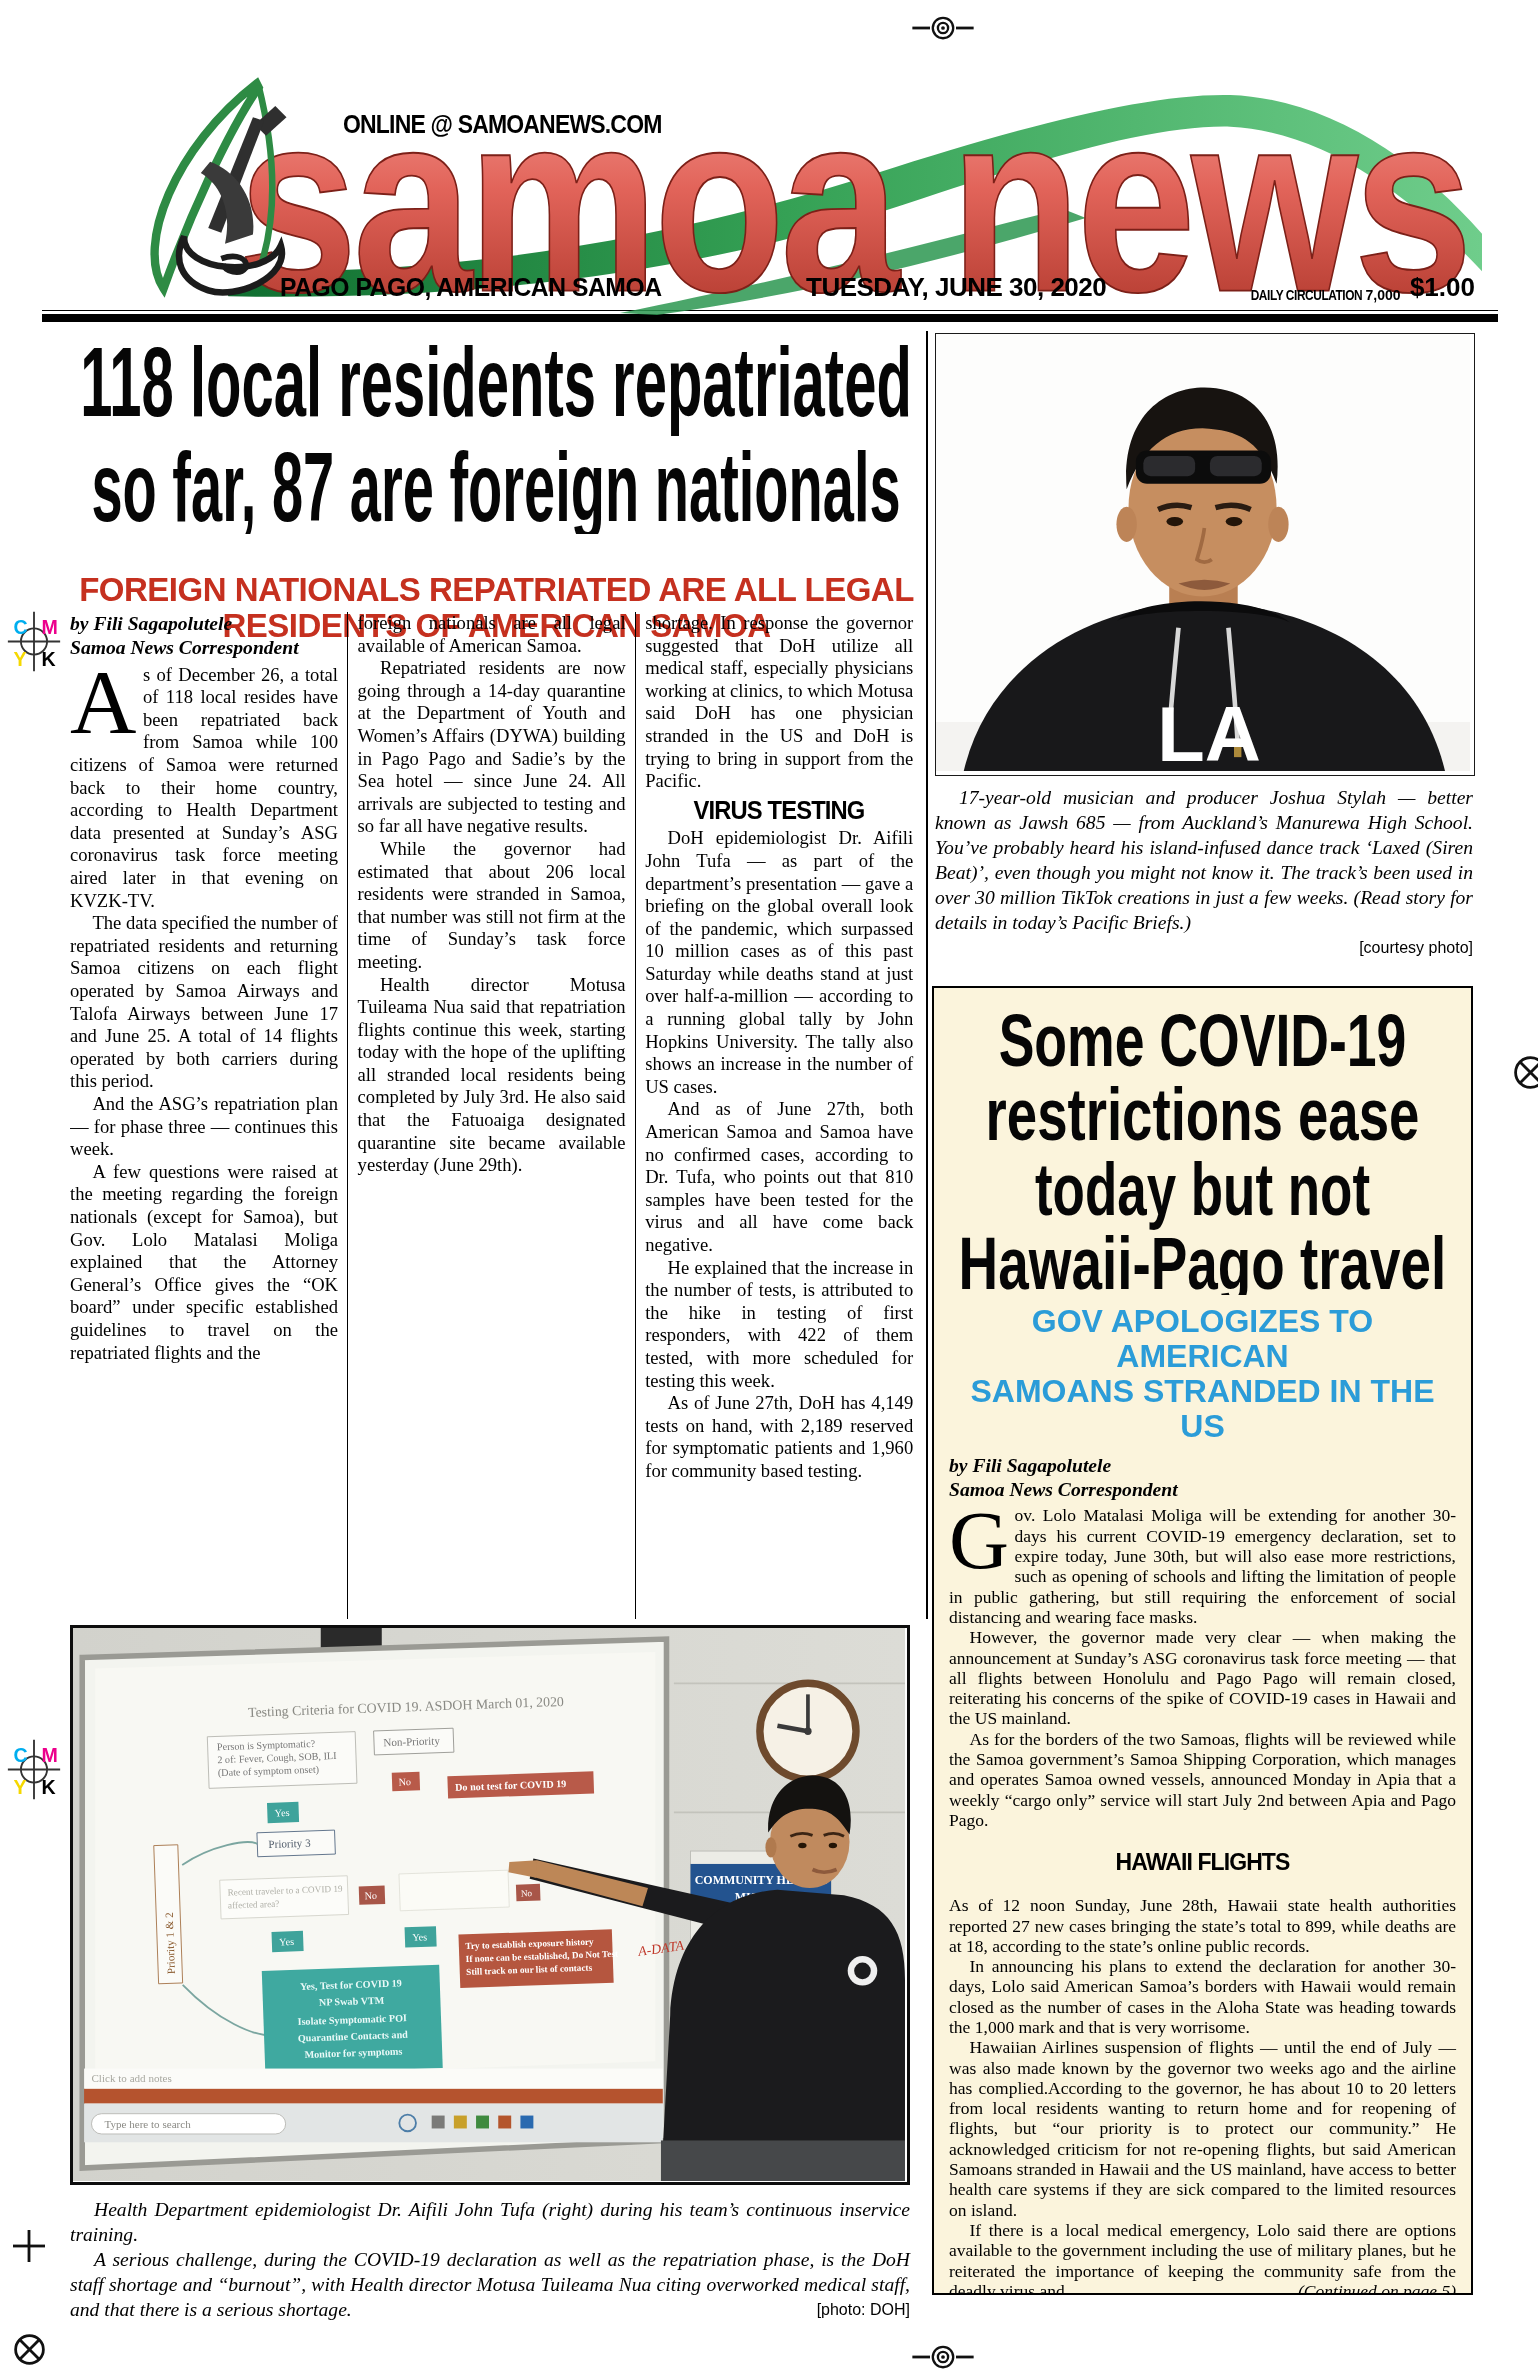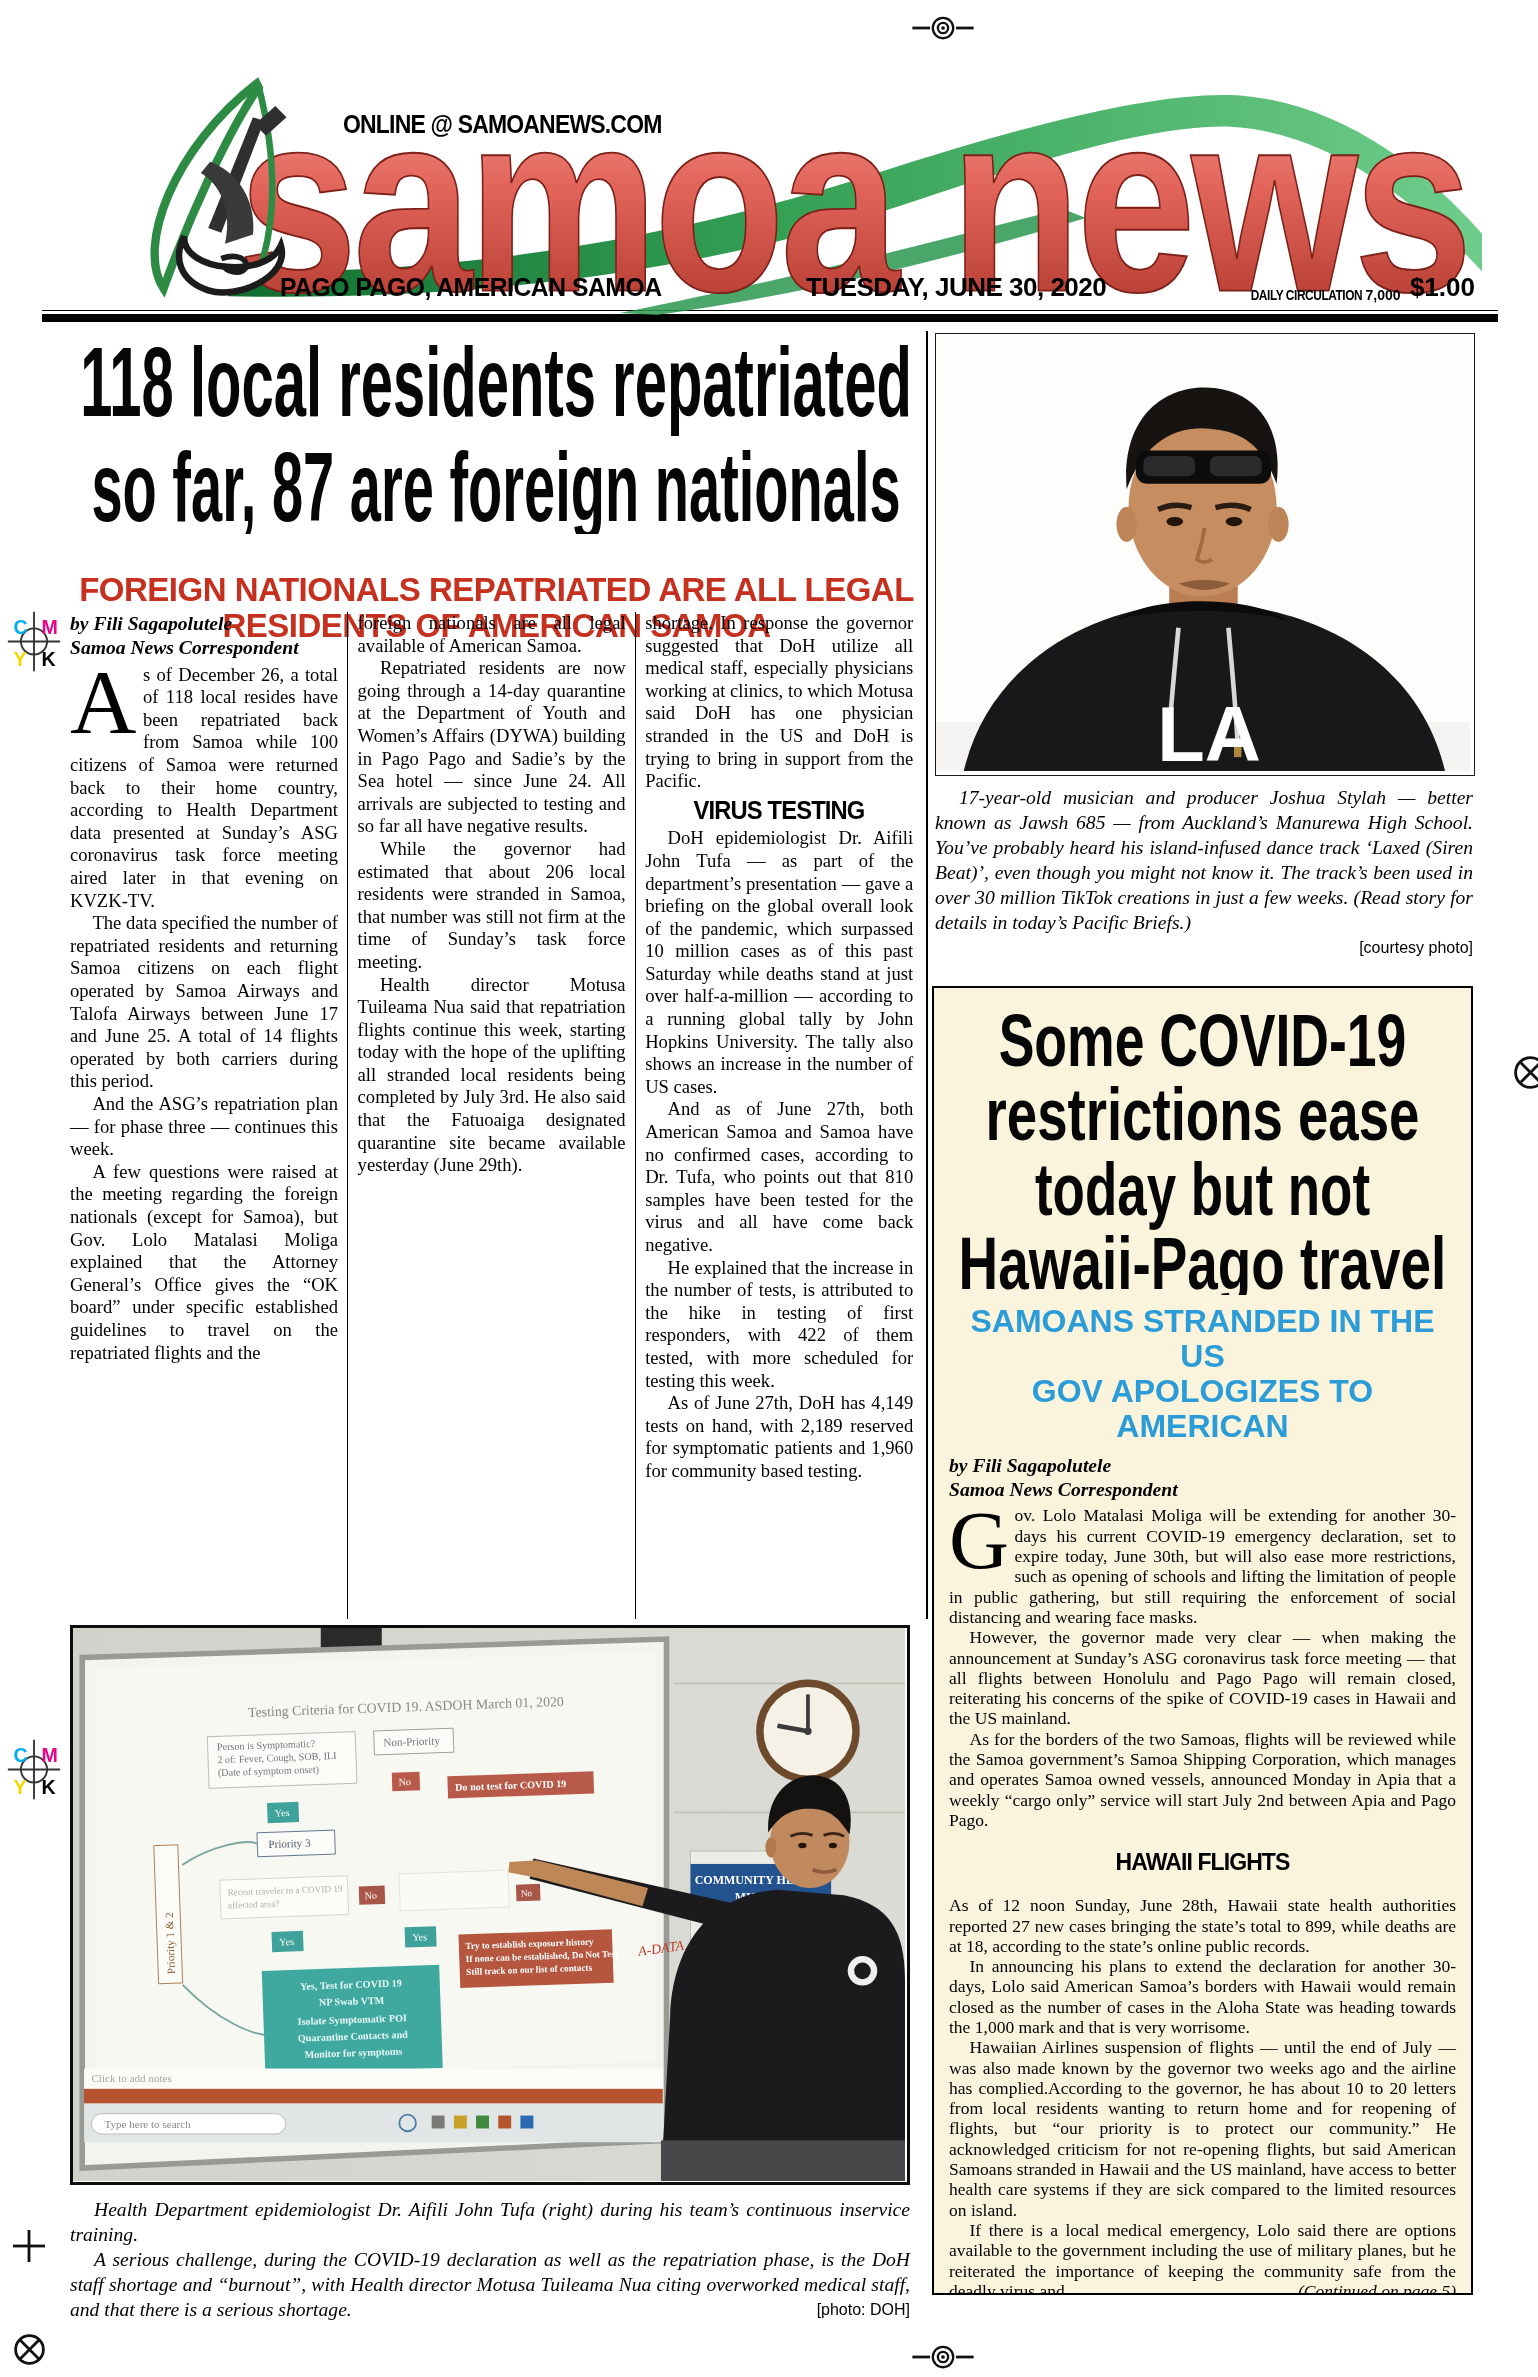--- a/index.html
+++ b/index.html
@@ -207,22 +207,22 @@
   </div>
 
   <div class="abs story-box" style="left:932px;top:986px;width:541px;height:1309px;overflow:hidden;">
     <svg class="box-headline-svg" width="507" height="296" viewBox="0 0 544 318">
       <text x="272" y="72" text-anchor="middle" font-size="80" textLength="438" lengthAdjust="spacingAndGlyphs">Some COVID-19</text>
       <text x="272" y="152" text-anchor="middle" font-size="80" textLength="466" lengthAdjust="spacingAndGlyphs">restrictions ease</text>
       <text x="272" y="232" text-anchor="middle" font-size="80" textLength="360" lengthAdjust="spacingAndGlyphs">today but not</text>
       <text x="272" y="312" text-anchor="middle" font-size="80" textLength="524" lengthAdjust="spacingAndGlyphs">Hawaii-Pago travel</text>
     </svg>
     <div class="blue-subhead" style="margin-top:9.3px;">
+      <div>GOV APOLOGIZES TO AMERICAN</div>
       <div>SAMOANS STRANDED IN THE US</div>
-      <div>GOV APOLOGIZES TO AMERICAN</div>
     </div>
     <div class="byline" style="margin-top:9.3px;">
       <div>by Fili Sagapolutele</div>
       <div>Samoa News Correspondent</div>
     </div>
     <div class="box-body">
       <p class="pf"><span class="dropcap">G</span><span>ov. Lolo Matalasi Moliga will be extending for another 30-days his current COVID-19 emergency declaration, set to expire today, June 30th, but will also ease more restrictions, such as opening of schools and lifting the limitation of people in public gathering, but still requiring the enforcement of social distancing and wearing face masks.</span></p>
       <p>However, the governor made very clear — when making the announcement at Sunday’s ASG coronavirus task force meeting — that all flights between Honolulu and Pago Pago will remain closed, reiterating his concerns of the spike of COVID-19 cases in Hawaii and the US mainland.</p>
       <p>As for the borders of the two Samoas, flights will be reviewed while the Samoa government’s Samoa Shipping Corporation, which manages and operates Samoa owned vessels, announced Monday in Apia that a weekly “cargo only” service will start July 2nd between Apia and Pago Pago.</p>
       <div class="boxhead">HAWAII FLIGHTS</div>

